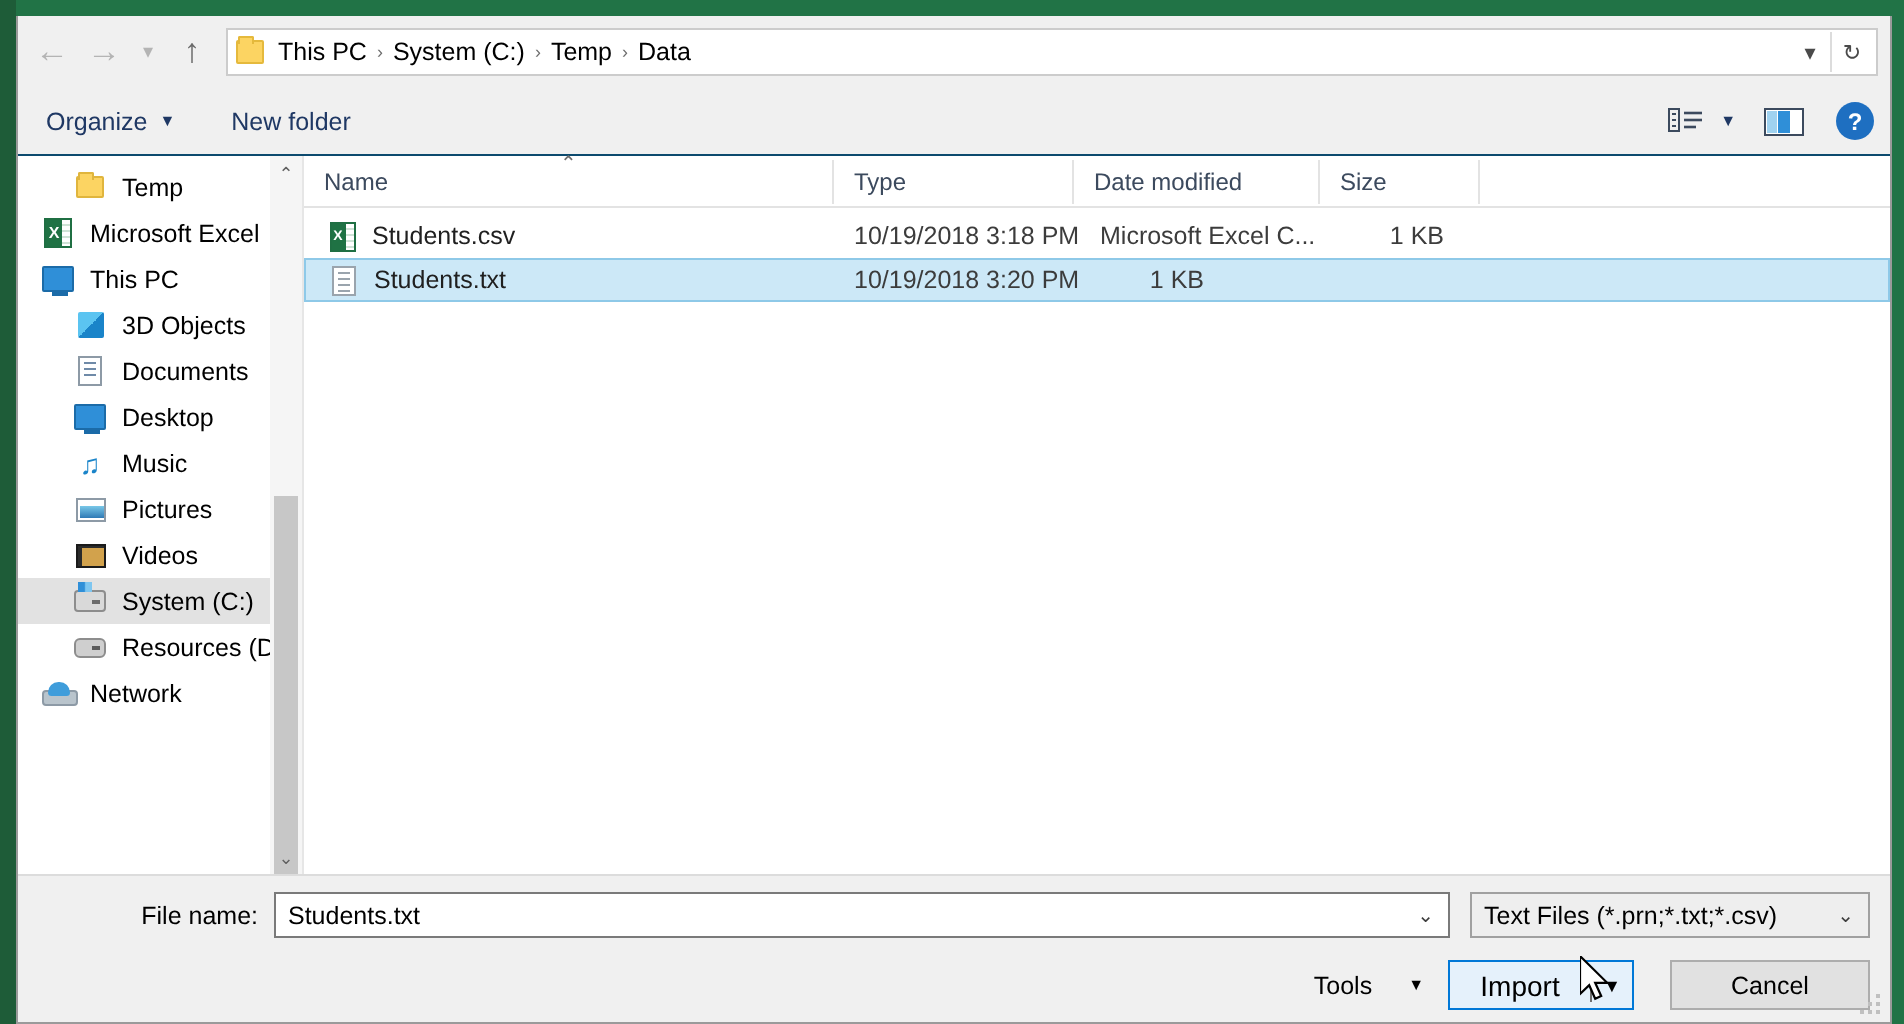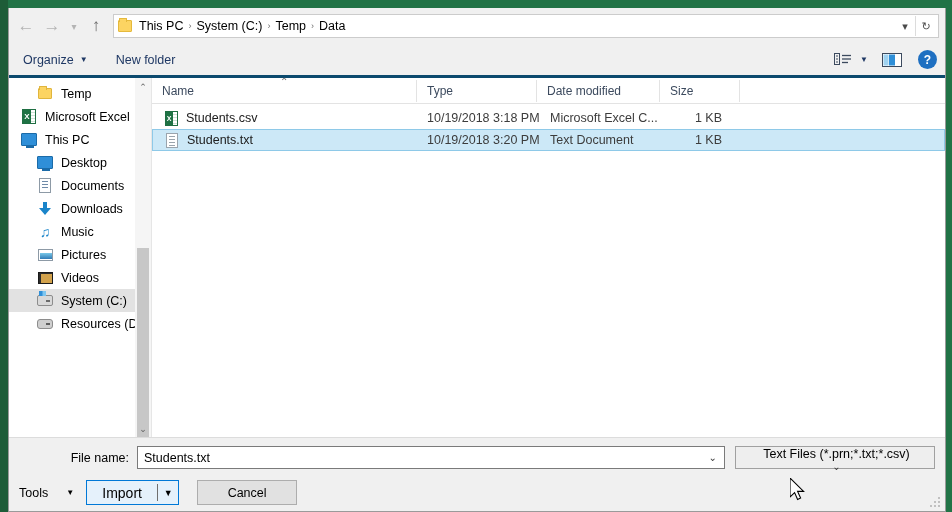--- a/index.html
+++ b/index.html
@@ -45,21 +45,21 @@
   .addr-right { margin-left:auto; display:flex; align-items:center; }
   .addr-icon { width:20px; height:22px; display:flex; align-items:center; justify-content:center; color:#4a4a4a; font-size:11px;}
   .addr-divider { width:1px; height:20px; background:#dcdcdc; }
   .searchbox {
     width:200px; height:24px; background:#fff; border:1px solid #cccccc; margin-left:5px;
     display:flex; align-items:center; padding:0 4px 0 7px;
   }
   .searchbox .ph { flex:1; color:#6d6d6d; font-size:12.5px; }
 
   
-  .toolbar { height:34px; display:flex; align-items:center; padding:0 8px 0 14px; background:#f0f0f0; border-bottom:3px solid #0c4a6e; flex:0 0 auto;}
+  .toolbar { height:34px; display:flex; align-items:center; padding:0 8px 0 14px; background:#f0f0f0; border-bottom:1px solid #0c4a6e; flex:0 0 auto;}
   .tb-item { color:#1f3864; font-size:12.5px; margin-right:28px; display:flex; align-items:center; cursor:default;}
   .tb-caret { font-size:8px; margin-left:6px; color:#1f3864; }
   .tb-right { margin-left:auto; display:flex; align-items:center; gap:14px; }
   .help-circle {
     width:19px; height:19px; border-radius:50%; background:#1e6fc1; color:#fff;
     display:flex; align-items:center; justify-content:center; font-size:12px; font-weight:bold;
   }
 
   
   .content { flex:1; display:flex; background:#fff; min-height:0; }
@@ -125,23 +125,23 @@
   .f-txt { width:12px; height:15px; background:#fff; border:1px solid #9aa4ad; position:relative;}
   .f-txt:after{content:"";position:absolute;left:2px;top:2px;right:2px;height:10px;background:repeating-linear-gradient(#9aa4ad 0 1px,#fff 1px 3px);}
 
   
   .footer { flex:0 0 auto; background:#f0f0f0; border-top:1px solid #dcdcdc; padding:8px 10px 6px 10px; position:relative;}
   .frow { display:flex; align-items:center; }
   .flabel { font-size:12.5px; color:#000; text-align:right; width:118px; padding-right:8px; }
   .finput { flex:1; height:23px; background:#fff; border:1px solid #7a7a7a; display:flex; align-items:center; padding:0 3px 0 6px; font-size:12.5px; }
   .finput .val { flex:1; }
   .chev { color:#3c3c3c; font-size:10px; padding:0 4px; }
-  .fselect { width:200px; height:23px; background:#eeeeee; border:1px solid #a0a0a0; display:flex; align-items:center; padding:0 3px 0 6px; font-size:12.5px; margin-left:10px;flex-direction:column; }
+  .fselect { width:200px; height:23px; background:#eeeeee; border:1px solid #a0a0a0; display:flex; align-items:center; padding:0 3px 0 6px; font-size:12.5px; margin-left:10px; }
   .fselect .val { flex:1; }
-  .btnrow { display:flex; align-items:center; justify-content:flex-start; margin-top:11px; }
+  .btnrow { display:flex; align-items:center; justify-content:flex-end; margin-top:11px; }
   .tools { font-size:12.5px; color:#000; display:flex; align-items:center; margin-right:12px; }
   .tools .c { font-size:8px; margin-left:18px; }
   .splitbtn { display:flex; align-items:stretch; height:25px; background:#e5f1fb; border:1px solid #0078d7; margin-right:18px; }
   .splitbtn .main { width:70px; display:flex; align-items:center; justify-content:center; font-size:14px; }
   .splitbtn .sep { width:1px; background:#6f6f6f; margin:3px 0; }
   .splitbtn .arrow { width:20px; display:flex; align-items:center; justify-content:center; font-size:9px; }
   .cancelbtn { width:100px; height:25px; background:#e1e1e1; border:1px solid #adadad; display:flex; align-items:center; justify-content:center; font-size:12.5px; }
   .grip { position:absolute; right:3px; bottom:2px; width:12px; height:12px; }
   .grip span { position:absolute; width:2px; height:2px; background:#c0c0c0; }
 
@@ -239,41 +239,41 @@
         </div>
 
 
         <div class="nav-item">
           <span class="nav-ico">
               <span class="ico-pc"></span>
             </span>
           <span>This PC</span>
         </div>
 
+        <div class="nav-item indent">
+          <span class="nav-ico">
+              <span class="ico-3d"></span>
+            </span>
+          <span>3D Objects</span>
+        </div>
+
+        <div class="nav-item indent">
+          <span class="nav-ico">
+              <span class="ico-doc"></span>
+            </span>
+          <span>Documents</span>
+        </div>
 
         <div class="nav-item indent">
           <span class="nav-ico">
               <span class="ico-pc"></span>
             </span>
           <span>Desktop</span>
         </div>
 
-        <div class="nav-item indent">
-          <span class="nav-ico">
-              <span class="ico-doc"></span>
-            </span>
-          <span>Documents</span>
-        </div>
-
-        <div class="nav-item indent">
-          <span class="nav-ico">
-              <span class="ico-down"></span>
-            </span>
-          <span>Downloads</span>
-        </div>
 
         <div class="nav-item indent">
           <span class="nav-ico">
               <span class="ico-music">♫</span>
             </span>
           <span>Music</span>
         </div>
 
         <div class="nav-item indent">
           <span class="nav-ico">
@@ -296,20 +296,26 @@
           <span>System (C:)</span>
         </div>
 
         <div class="nav-item indent">
           <span class="nav-ico">
               <span class="ico-drive"></span>
             </span>
           <span>Resources (D:)</span>
         </div>
 
+        <div class="nav-item">
+          <span class="nav-ico">
+              <span class="ico-net"></span>
+            </span>
+          <span>Network</span>
+        </div>
 
       </div>
 
       <div class="sb-scroll">
         <div class="sb-arrow">⌃</div>
         <div class="sb-thumb" style="top:170px;height:190px;"></div>
         <div class="sb-arrow" style="position:absolute;bottom:0;left:0;right:0;">⌄</div>
       </div>
     </div>
 
@@ -339,21 +345,20 @@
         </div>
 
         <div class="row selected">
           <div class="cell name" style="width:264px">
             <span class="f-ico">
                 <span class="f-txt"></span>
               </span>
             <span>Students.txt</span>
           </div>
           <div class="cell muted" style="width:123px">10/19/2018 3:20 PM</div>
-          <div class="cell muted" style="width:120px">Text Document</div>
           <div class="cell muted right" style="width:80px">1 KB</div>
         </div>
       </div>
     </div>
   </div>
 
   <div class="footer">
     <div class="frow">
       <div class="flabel">File name:</div>
       <div class="finput">

